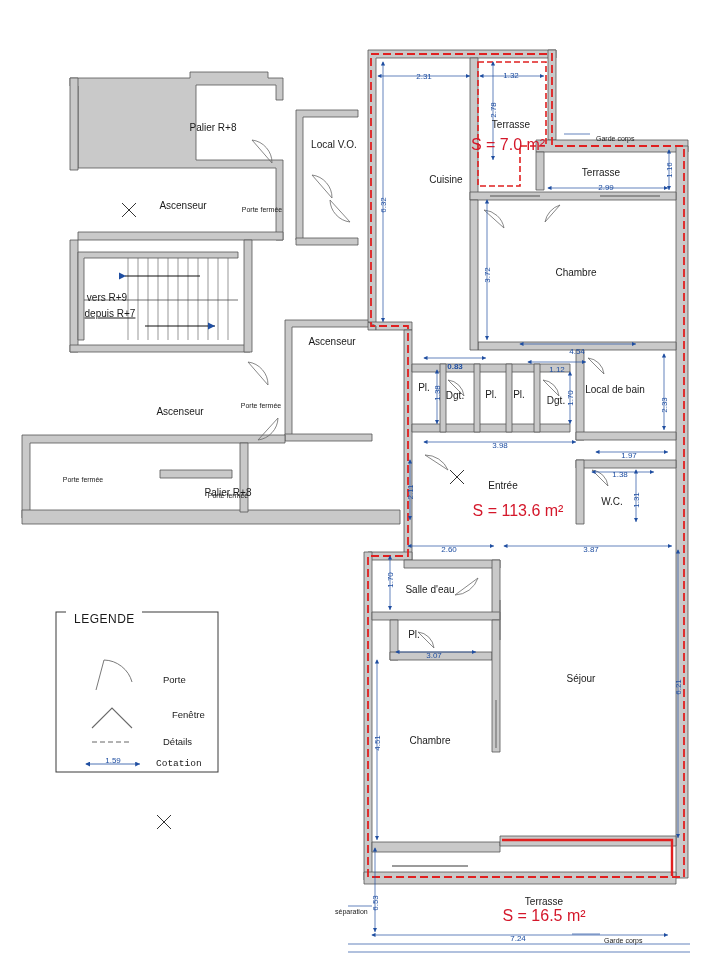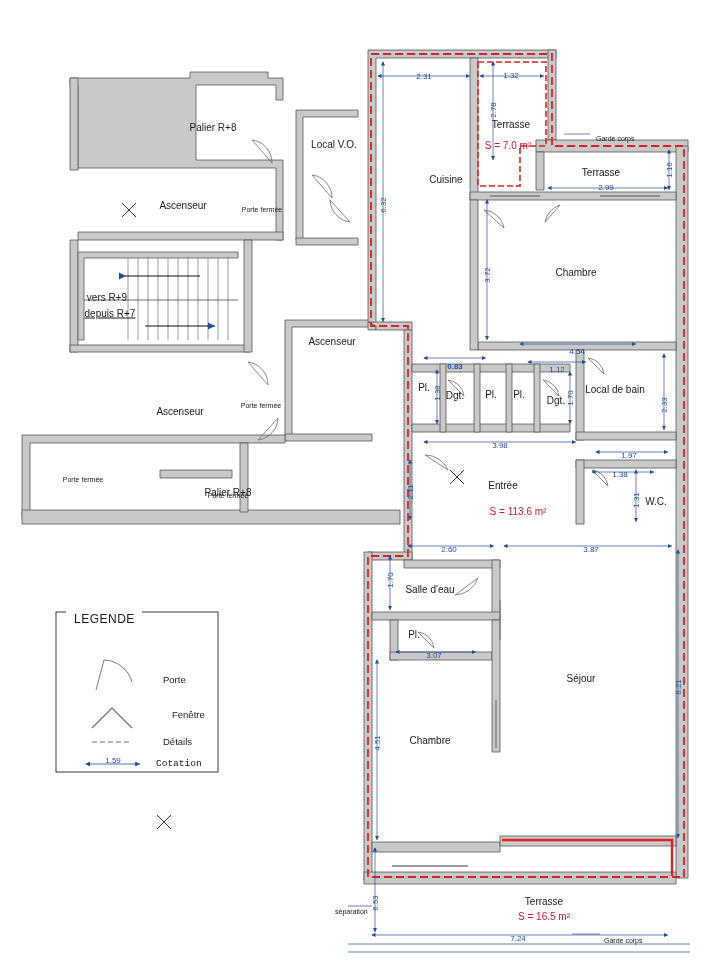--- a/index.html
+++ b/index.html
@@ -1,20 +1,20 @@
 <!DOCTYPE html>
 <html><head>
 <meta charset="utf-8">
 <style>
   html,body{margin:0;padding:0;background:#ffffff;}
   body{width:703px;height:967px;position:relative;font-family:"Liberation Sans",sans-serif;color:#1a1a1a;overflow:hidden;}
   #plan{position:absolute;left:0;top:0;width:703px;height:967px;}
   .lbl{position:absolute;white-space:nowrap;font-size:10px;color:#1a1a1a;}
   .lbl.c{transform:translate(-50%,-50%);}
-  .area{color:#d4172a;font-size:10px;}
+  .area{color:#d4172a;font-size:16px;}
   .dim{position:absolute;white-space:nowrap;font-size:8px;color:#1f4ea1;transform:translate(-50%,-50%);}
   .dimv{position:absolute;white-space:nowrap;font-size:8px;color:#1f4ea1;transform-origin:50% 50%;}
   .tiny{font-size:7px;}
   .legend-title{font-size:12px;font-weight:400;letter-spacing:.5px;}
   .legend-lbl{font-size:9.5px;}
 </style>
 </head>
 <body>
 
 <svg id="plan" viewBox="0 0 703 967">
@@ -207,21 +207,21 @@
     <div class="lbl c" style="left: 511px; top: 124px;">Terrasse</div>
     <div class="lbl c" style="left: 601px; top: 172px;">Terrasse</div>
     <div class="lbl c" style="left: 576px; top: 272px;">Chambre</div>
     <div class="lbl c" style="left: 615px; top: 389px;">Local de bain</div>
     <div class="lbl c" style="left: 424px; top: 387px;">Pl.</div>
     <div class="lbl c" style="left: 455px; top: 395px;">Dgt.</div>
     <div class="lbl c" style="left: 491px; top: 394px;">Pl.</div>
     <div class="lbl c" style="left: 519px; top: 394px;">Pl.</div>
     <div class="lbl c" style="left: 556px; top: 400px;">Dgt.</div>
     <div class="lbl c" style="left: 503px; top: 485px;">Entrée</div>
-    <div class="lbl c" style="left: 612px; top: 501px; margin-left: 44px;">W.C.</div>
+    <div class="lbl c" style="left: 612px; top: 501px;">W.C.</div>
     <div class="lbl c" style="left: 430px; top: 589px;">Salle d'eau</div>
     <div class="lbl c" style="left: 414px; top: 634px;">Pl.</div>
     <div class="lbl c" style="left: 581px; top: 678px;">Séjour</div>
     <div class="lbl c" style="left: 430px; top: 740px;">Chambre</div>
     <div class="lbl c" style="left: 544px; top: 901px;">Terrasse</div>
     <div class="lbl c area" style="left: 508px; top: 145px;">S = 7.0 m²</div>
     <div class="lbl c area" style="left: 518px; top: 511px;">S = 113.6 m²</div>
     <div class="lbl c area" style="left: 544px; top: 916px;">S = 16.5 m²</div>
     <div class="lbl c tiny" style="left: 262px; top: 209px;">Porte fermée</div>
     <div class="lbl c tiny" style="left: 261px; top: 405px;">Porte fermée</div>

